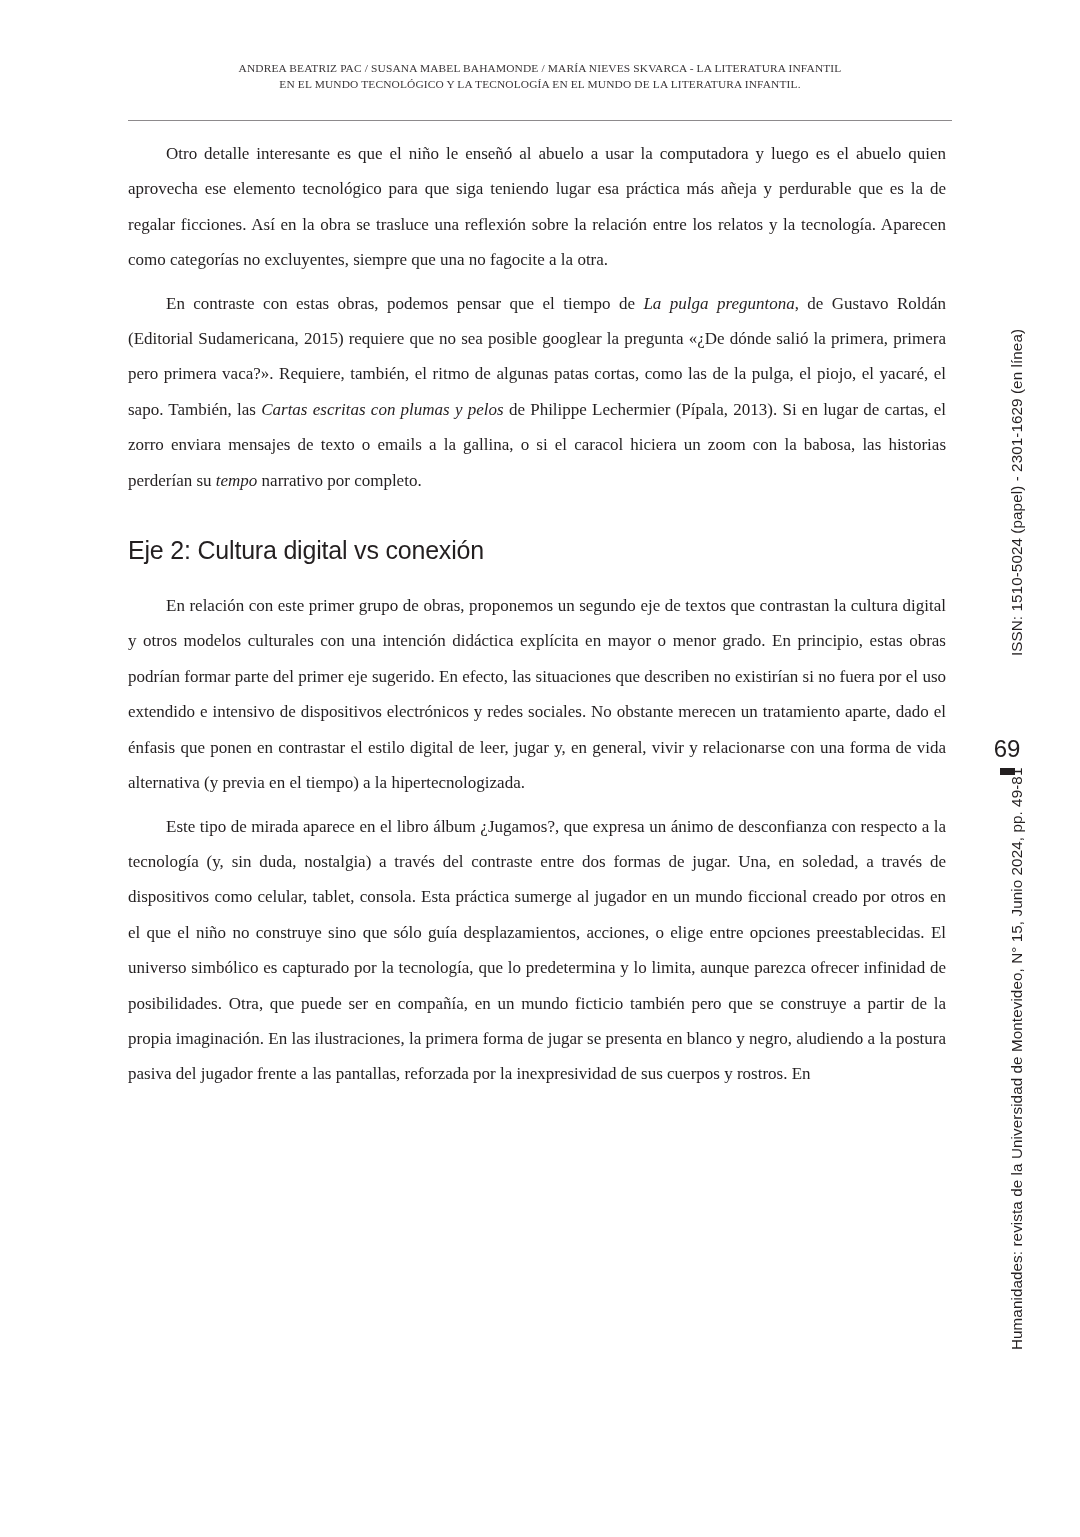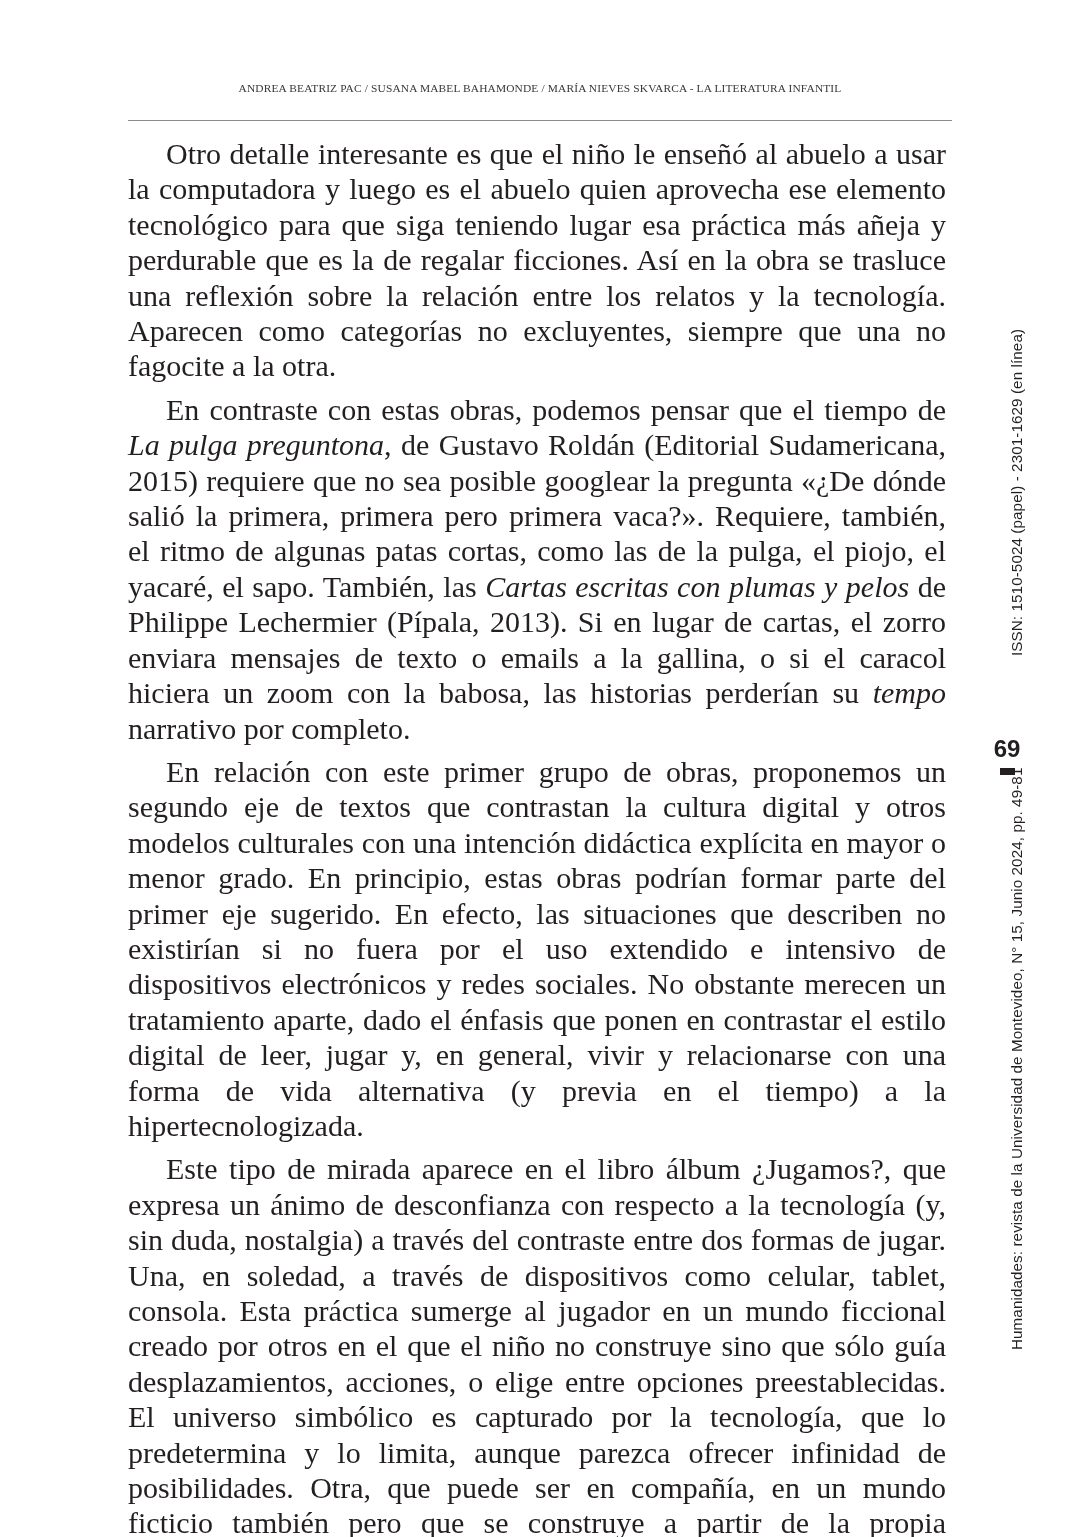--- a/index.html
+++ b/index.html
@@ -32,42 +32,42 @@
     top: 60px;
     width: 824px;
     text-align: center;
     font-family: "Liberation Serif", "DejaVu Serif", serif;
     font-size: 11.4px;
     line-height: 16.4px;
     letter-spacing: 0.15px;
     color: #3a3638;
     text-transform: uppercase;
   }
-  .running-head .rh-line { display: block; white-space: nowrap; margin-top: 20px; }
+  .running-head .rh-line { display: block; white-space: nowrap; }
 
   .head-rule {
     position: absolute;
     left: 128px;
     top: 120px;
     width: 824px;
     height: 1px;
     background: #8d8a8c;
   }
 
   
   .textcol {
     position: absolute;
     left: 128px;
     top: 136px;
     width: 818px;
   }
 
   p.body-par {
     margin: 0;
-    font-size: 30px;
+    font-size: 17px;
     line-height: 35.4px;
     text-align: justify;
     text-justify: inter-word;
     text-indent: 38px;
     hyphens: none;
     color: #231f20;
   }
   p.body-par + p.body-par { margin-top: 8px; }
 
   p.body-par i, p.body-par em {
@@ -120,47 +120,48 @@
   .folio {
     position: absolute;
     left: 984px;
     top: 736px;
     width: 46px;
     text-align: center;
     font-family: "Liberation Sans", "DejaVu Sans", sans-serif;
     font-size: 24px;
     color: #231f20;
     line-height: 26px;
-    font-weight: bold;
   }
   .folio-mark {
     position: absolute;
     left: 1000px;
     top: 768px;
     width: 15px;
     height: 7px;
     background: #231f20;
   }
 </style>
 </head>
 <body>
 
 <div class="page">
 
   <div class="running-head">
     <span class="rh-line">ANDREA BEATRIZ PAC / SUSANA MABEL BAHAMONDE  / MARÍA NIEVES SKVARCA - LA LITERATURA INFANTIL</span>
+    <span class="rh-line">EN EL MUNDO TECNOLÓGICO Y LA TECNOLOGÍA EN EL MUNDO DE LA LITERATURA INFANTIL.</span>
   </div>
   <div class="head-rule"></div>
 
   <div class="textcol">
 
     <p class="body-par">Otro detalle interesante es que el niño le enseñó al abuelo a usar la computadora y luego es el abuelo quien aprovecha ese elemento tecnológico para que siga teniendo lugar esa práctica más añeja y perdurable que es la de regalar ficciones. Así en la obra se trasluce una reflexión sobre la relación entre los relatos y la tecnología. Aparecen como categorías no excluyentes, siempre que una no fagocite a la otra.</p>
 
     <p class="body-par gap-before-contrast"><span>En contraste con estas obras, podemos pensar que el tiempo de </span><i>La pulga preguntona</i><span>, de Gustavo Roldán (Editorial Sudamericana, 2015) requiere que no sea posible googlear la pregunta «¿De dónde salió la primera, primera pero primera vaca?». Requiere, también, el ritmo de algunas patas cortas, como las de la pulga, el piojo, el yacaré, el sapo. También, las </span><i>Cartas escritas con plumas y pelos</i><span> de Philippe Lechermier (Pípala, 2013). Si en lugar de cartas, el zorro enviara mensajes de texto o emails a la gallina, o si el caracol hiciera un zoom con la babosa, las historias perderían su </span><i>tempo</i><span> narrativo por completo.</span></p>
 
+    <h2 class="section-heading">Eje 2: Cultura digital vs conexión</h2>
 
     <p class="body-par">En relación con este primer grupo de obras, proponemos un segundo eje de textos que contrastan la cultura digital y otros modelos culturales con una intención didáctica explícita en mayor o menor grado. En principio, estas obras podrían formar parte del primer eje sugerido. En efecto, las situaciones que describen no existirían si no fuera por el uso extendido e intensivo de dispositivos electrónicos y redes sociales. No obstante merecen un tratamiento aparte, dado el énfasis que ponen en contrastar el estilo digital de leer, jugar y, en general, vivir y relacionarse con una forma de vida alternativa (y previa en el tiempo) a la hipertecnologizada.</p>
 
     <p class="body-par">Este tipo de mirada aparece en el libro álbum ¿Jugamos?, que expresa un ánimo de desconfianza con respecto a la tecnología (y, sin duda, nostalgia) a través del contraste entre dos formas de jugar. Una, en soledad, a través de dispositivos como celular, tablet, consola. Esta práctica sumerge al jugador en un mundo ficcional creado por otros en el que el niño no construye sino que sólo guía desplazamientos, acciones, o elige entre opciones preestablecidas. El universo simbólico es capturado por la tecnología, que lo predetermina y lo limita, aunque parezca ofrecer infinidad de posibilidades. Otra, que puede ser en compañía, en un mundo ficticio también pero que se construye a partir de la propia imaginación. En las ilustraciones, la primera forma de jugar se presenta en blanco y negro, aludiendo a la postura pasiva del jugador frente a las pantallas, reforzada por la inexpresividad de sus cuerpos y rostros. En</p>
 
   </div>
 
   <div class="side-rail">
     <div class="vtext issn">ISSN: 1510-5024 (papel) - 2301-1629 (en línea)</div>
     <div class="vtext journal">Humanidades: revista de la Universidad de Montevideo, N° 15, Junio 2024, pp. 49-81</div>

